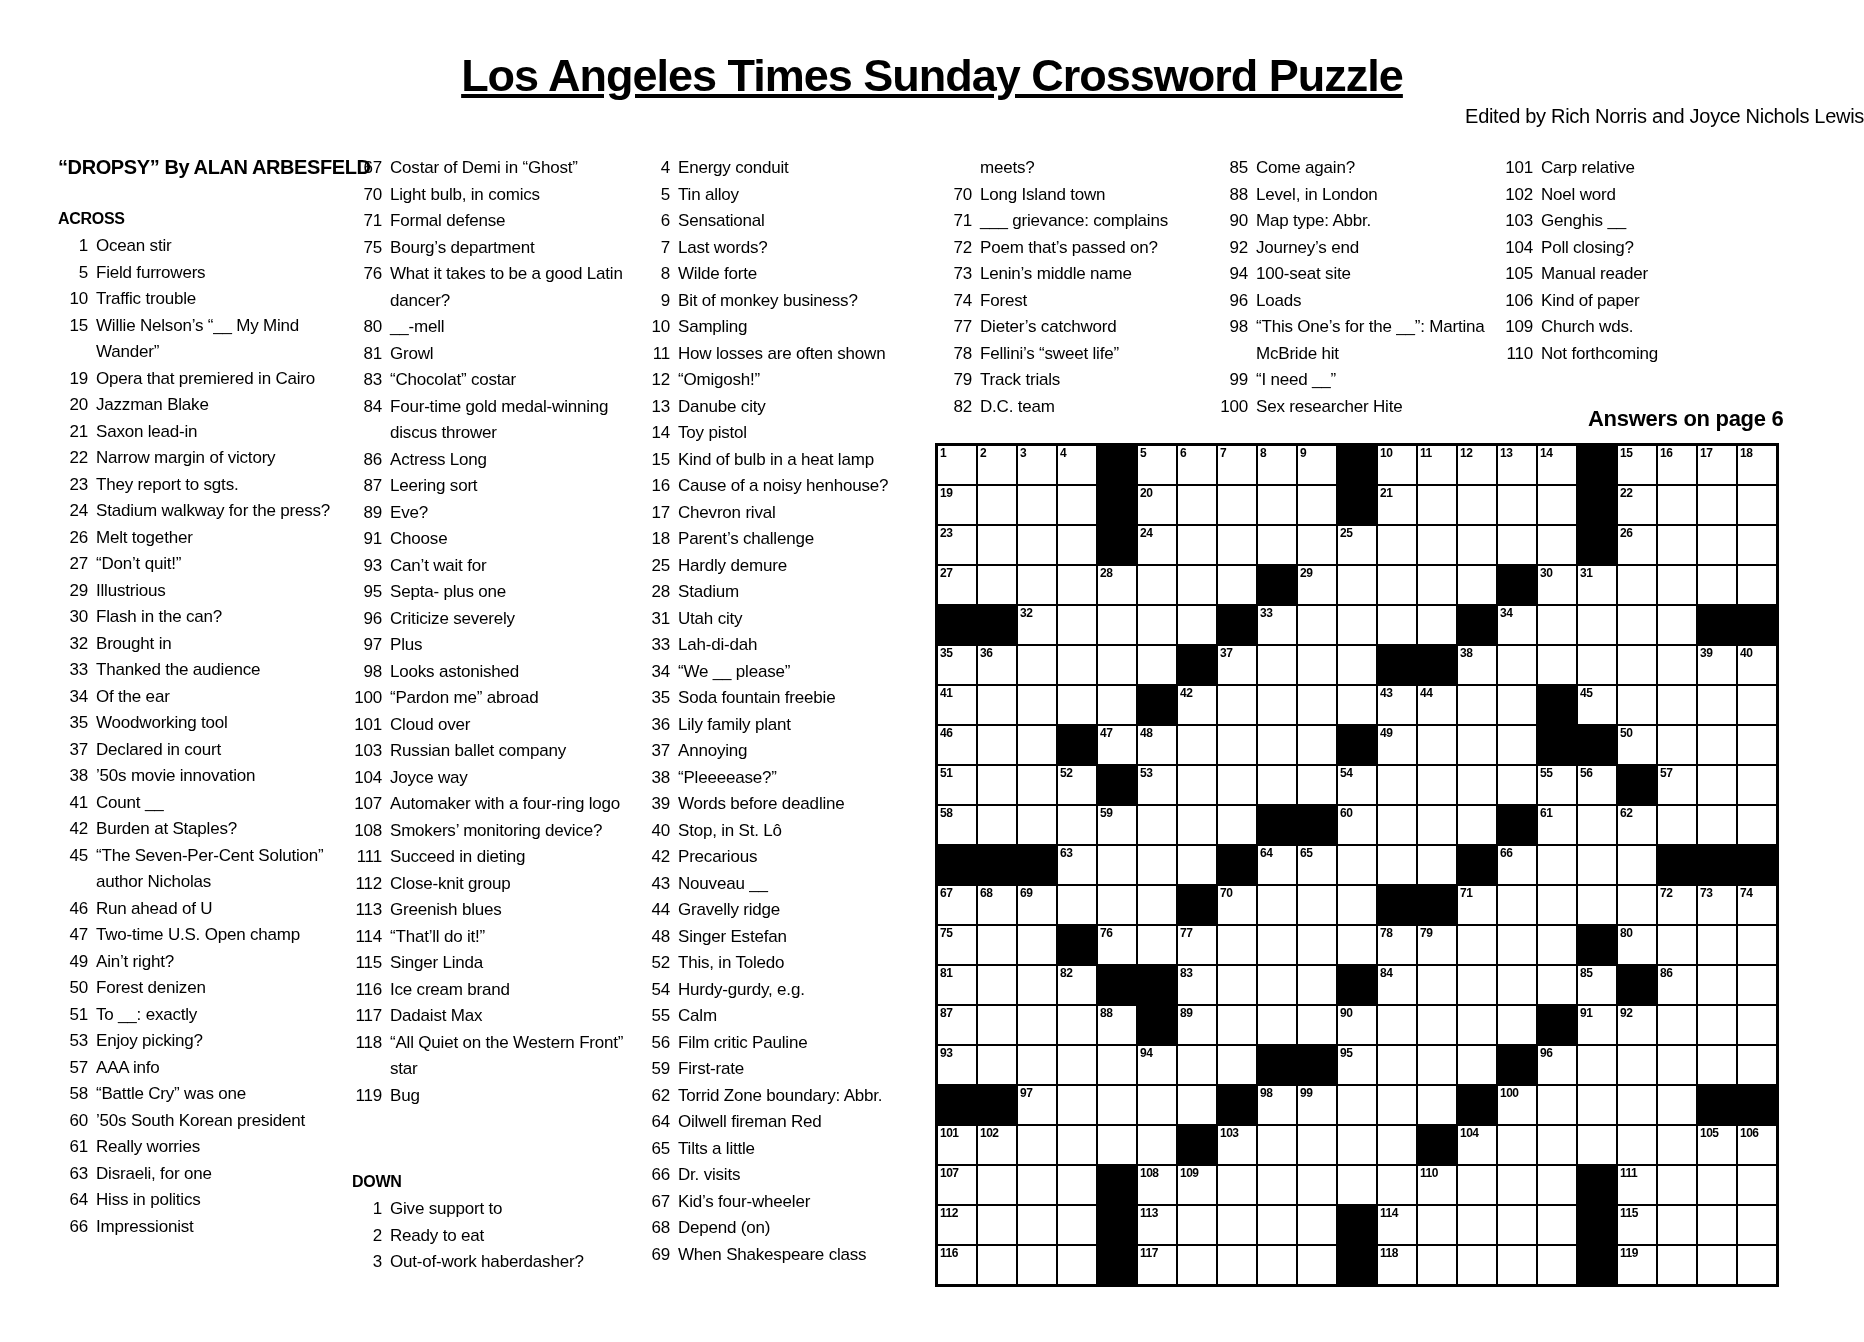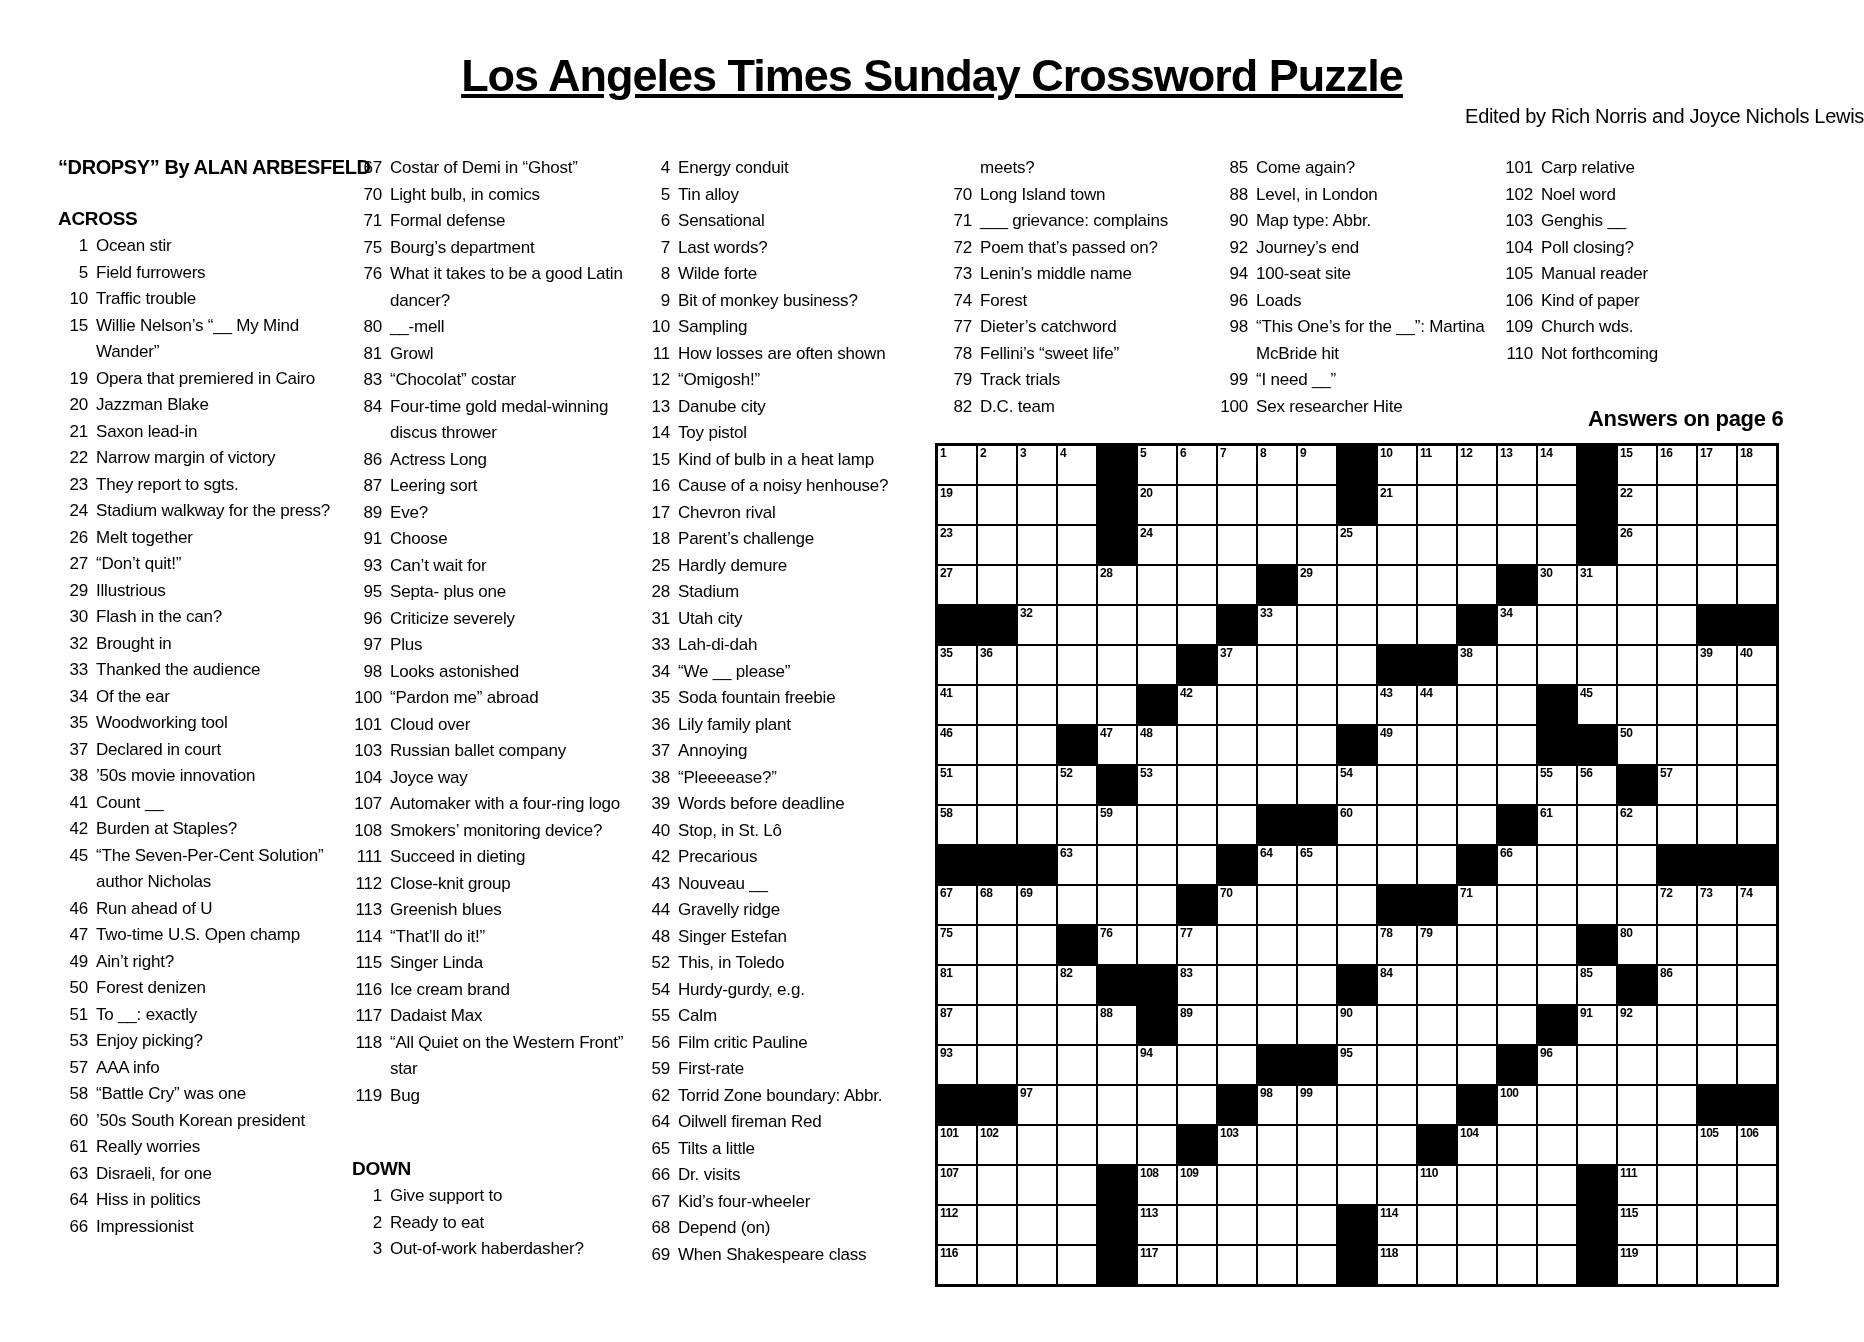--- a/index.html
+++ b/index.html
@@ -17,22 +17,22 @@
     font-size:20px;letter-spacing:-0.3px;
   }
   .clue-col{position:absolute;top:155px}
   #col-0{left:58px;width:278px}
   #col-1{left:352px;width:278px}
   #col-2{left:640px;width:278px}
   #col-3{left:942px;width:270px}
   #col-4{left:1218px;width:278px}
   #col-5{left:1503px;width:282px}
   .byline{font-weight:bold;font-size:20px;line-height:24px;margin-bottom:26px;white-space:nowrap;letter-spacing:-0.4px}
-  .sect{font-weight:bold;font-size:19px;line-height:28px;letter-spacing:-0.3px}
-  .clue + .sect{margin-top:46px}
+  .sect{font-weight:bold;font-size:16px;line-height:28px;letter-spacing:-0.3px}
+  .clue + .sect{margin-top:59px}
   .clue{display:flex;font-size:17px;line-height:26.5px;letter-spacing:-0.2px}
   .num{flex:none;width:30px;padding-right:8px;text-align:right}
   .txt{flex:1}
   .answers-note{
     position:absolute;left:1588px;top:406px;
     font-size:22px;font-weight:bold;letter-spacing:-0.3px;white-space:nowrap;
   }
   .grid{
     position:absolute;left:935px;top:443px;
     border:3px solid #000;background:#000;

